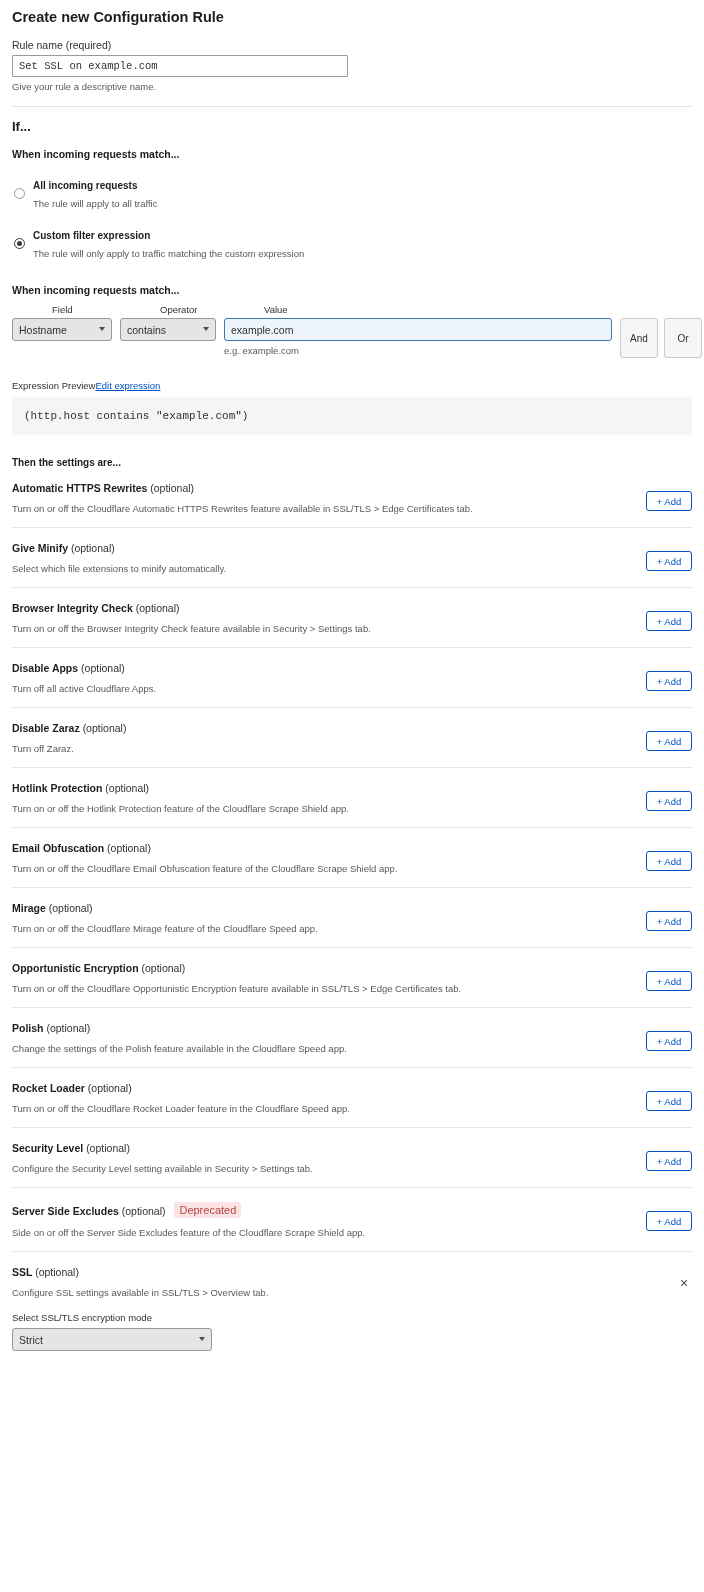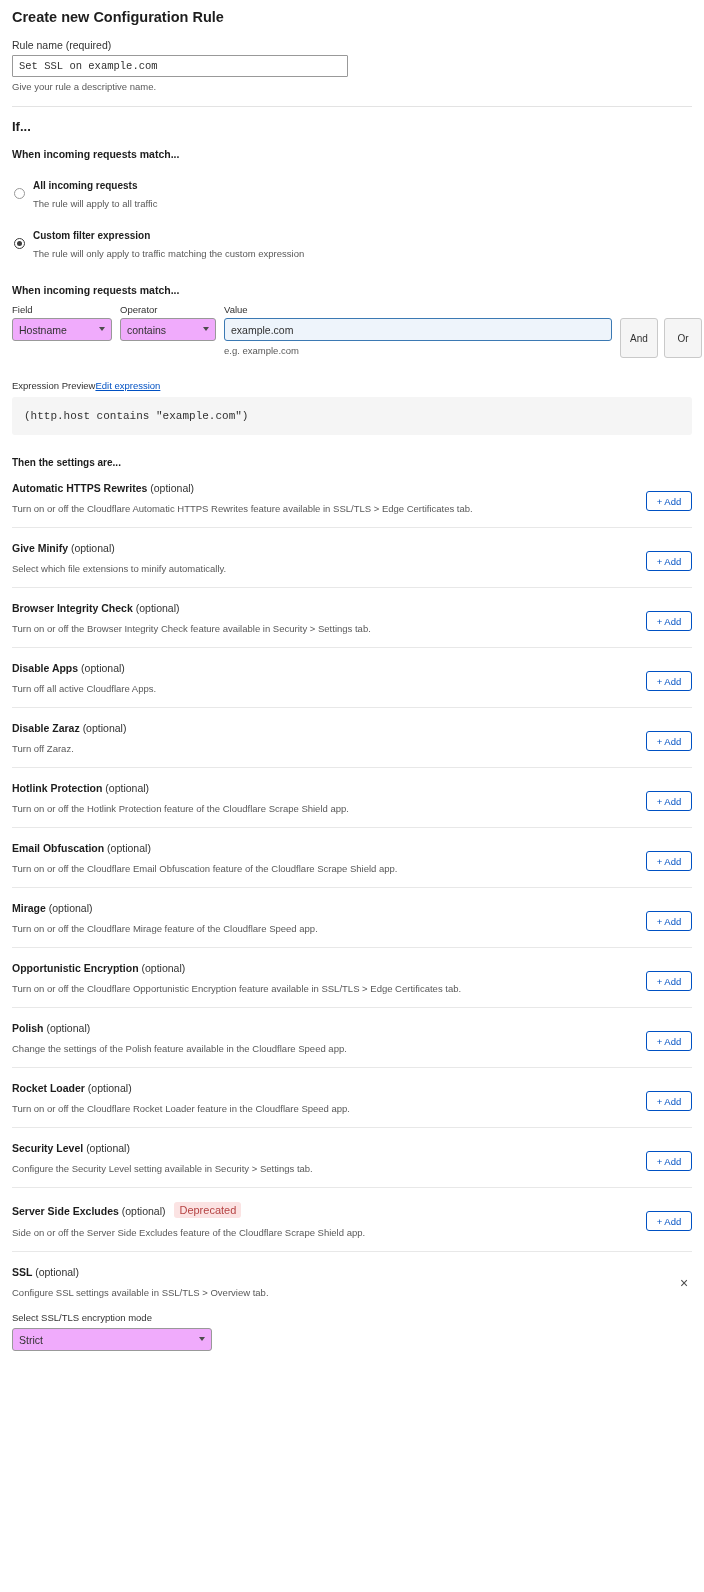--- a/index.html
+++ b/index.html
@@ -109,32 +109,33 @@
   }
   .expr-row {
     display: flex;
     align-items: flex-start;
     gap: 8px;
   }
   .col-label {
     font-size: 9.5px;
     color: #313131;
     margin-bottom: 3px;
+    margin-left: 40px;
   }
   .select-wrap {
     position: relative;
     display: block;
   }
   select.sel {
     -webkit-appearance: none;
     appearance: none;
     height: 23px;
     border: 1px solid #999999;
     border-radius: 3px;
-    background: #f0abfc;
+    background: #e5e5e5;
     font-size: 10.5px;
     font-family: "Liberation Sans", sans-serif;
     color: #313131;
     padding: 0 20px 0 6px;
   }
   .sel-caret {
     position: absolute;
     right: 7px;
     top: 9px;
     width: 0; height: 0;

